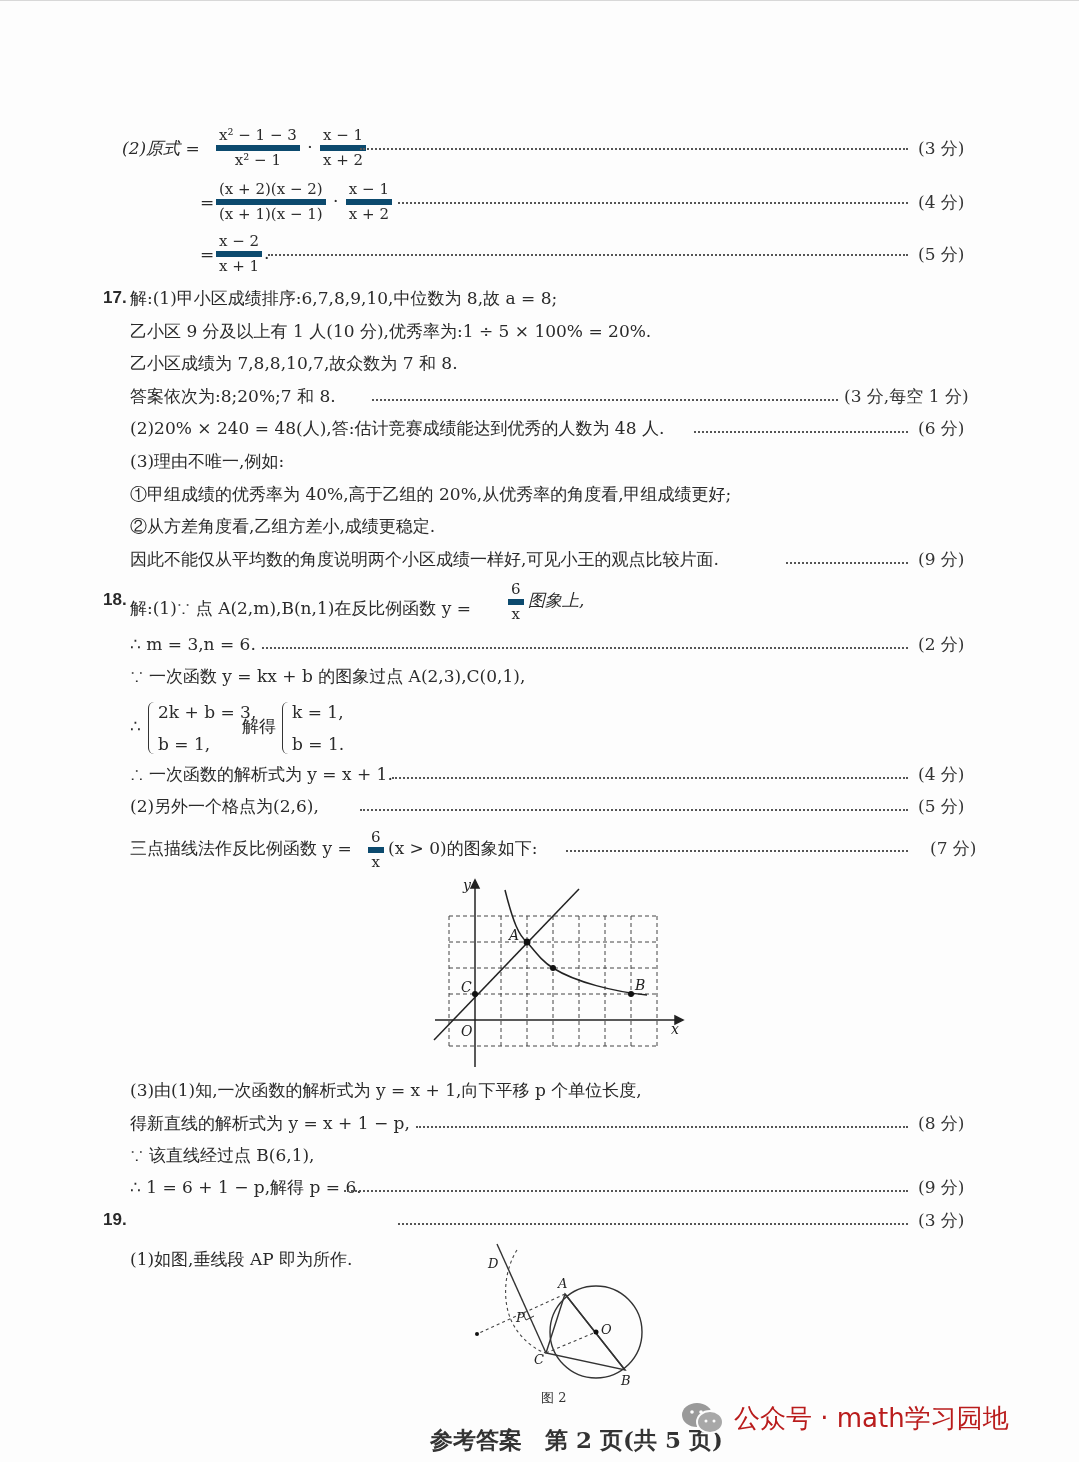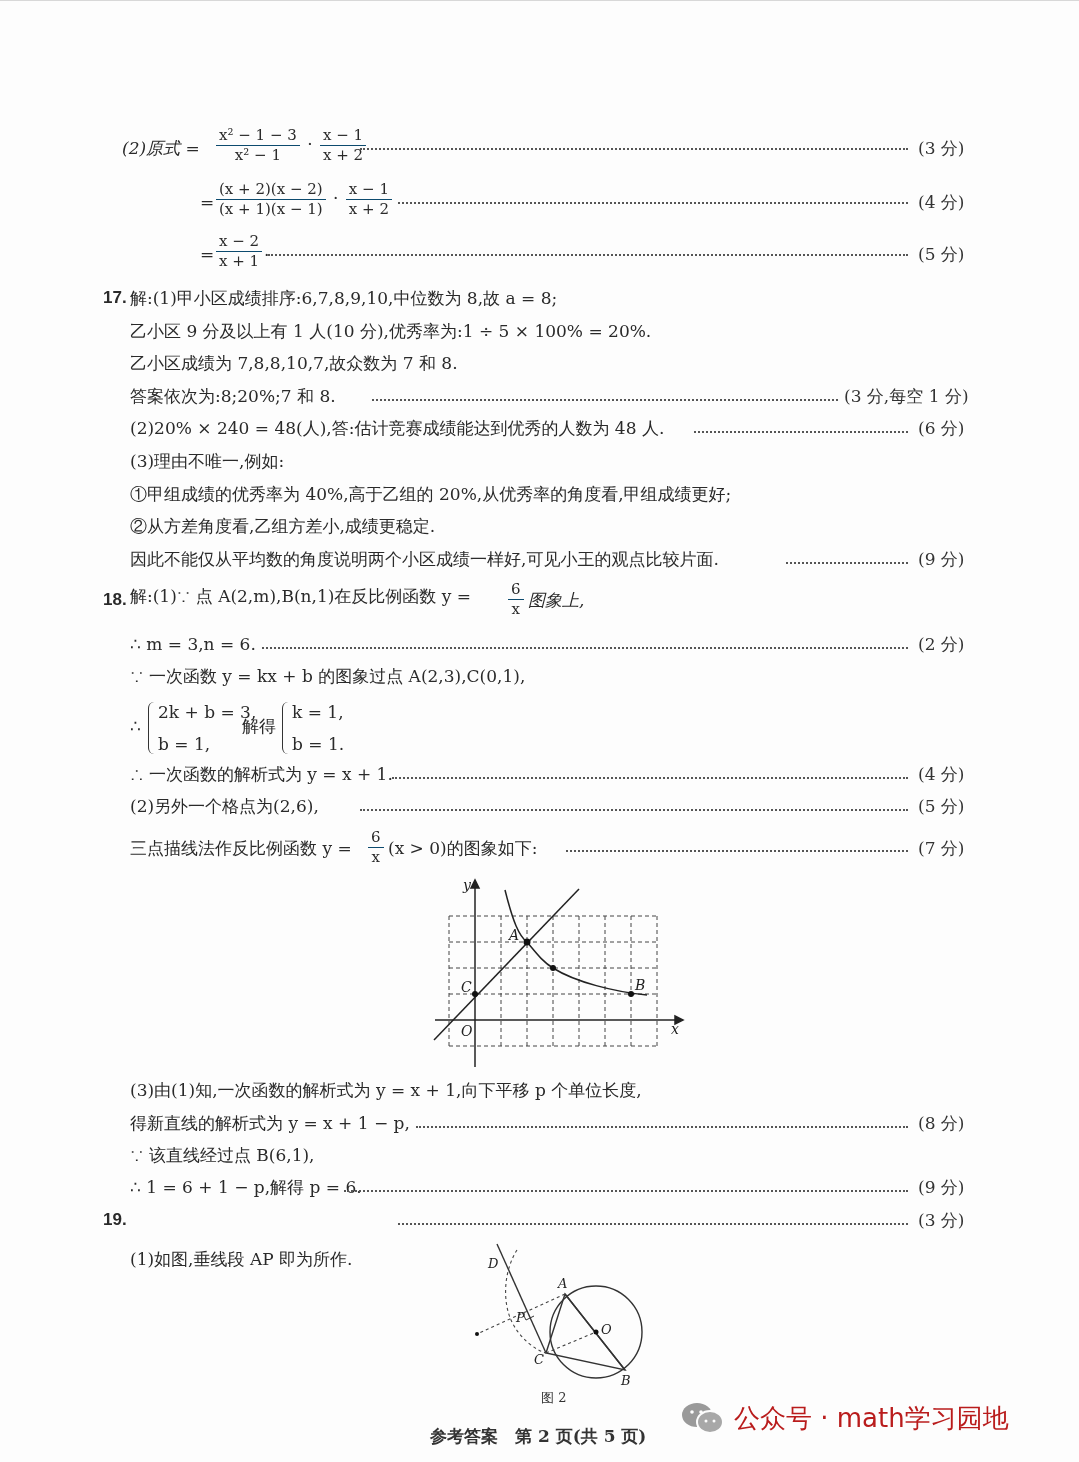--- a/index.html
+++ b/index.html
@@ -11,29 +11,29 @@
   .line {
     position: absolute; left: 0; width: 1079px; font-size: 17px; line-height: 24px; white-space: nowrap;
   }
   .txt { position: absolute; white-space: nowrap; }
   .dots {
     position: absolute; height: 2px; border-bottom: 2px dotted #555; top: 13px;
   }
   .score { position: absolute; left: 918px; white-space: nowrap; font-size: 17px; color: #333; }
   .qnum { font-family: "Liberation Sans", sans-serif; font-weight: bold; font-size: 17px; }
   .frac { display: inline-block; vertical-align: middle; text-align: center; font-size: 15px; line-height: 19px; margin: 0 2px; }
-  .frac .n { display: block; border-bottom: 1px solid #0c4a6e; padding: 0 3px; }
+  .frac .n { display: block; border-bottom: 6px solid #0c4a6e; padding: 0 3px; }
   .frac .d { display: block; padding: 0 3px; }
   .brace-sys { display: inline-block; vertical-align: middle; position: relative; padding-left: 12px; line-height: 32px; }
   .brace-sys::before {
     content: ""; position: absolute; left: 2px; top: 6px; bottom: 6px; width: 8px;
     border-left: 1.5px solid #333; border-radius: 6px 0 0 6px;
   }
   .fig { position: absolute; }
-  .footer { position: absolute; left: 430px; top: 1425px; font-size: 17px; font-weight: bold; color: #333; }
+  .footer { position: absolute; left: 430px; top: 1425px; font-size: 23px; font-weight: bold; color: #333; }
   .watermark { position: absolute; left: 680px; top: 1400px; font-family: "DejaVu Sans", sans-serif; font-size: 26px; color: #b91c1c; display: flex; align-items: center; gap: 8px; }
 </style>
 </head>
 <body>
 
 <div class="topline"></div>
 
 <div class="line" style="top:126px;height:44px;">
   <span class="txt" style="left:122px;top:10px;font-style:italic;">(2)原式 =</span>
   <span class="txt" style="left:214px;top:0px;">
@@ -95,21 +95,21 @@
   <span class="txt" style="left:130px;">②从方差角度看,乙组方差小,成绩更稳定.</span>
 </div>
 <div class="line" style="top:547px;">
   <span class="txt" style="left:130px;">因此不能仅从平均数的角度说明两个小区成绩一样好,可见小王的观点比较片面.</span>
   <span class="dots" style="left:786px;width:122px;"></span>
   <span class="score">(9 分)</span>
 </div>
 
 <div class="line" style="top:580px;height:44px;">
   <span class="txt qnum" style="left:103px;top:8px;">18.</span>
-  <span class="txt" style="left:130px;top:4px;text-align:center;">解:(1)∵ 点 A(2,m),B(n,1)在反比例函数 y =</span>
+  <span class="txt" style="left:130px;top:16px;text-align:center;">解:(1)∵ 点 A(2,m),B(n,1)在反比例函数 y =</span>
   <span class="txt" style="left:506px;top:0px;">
     <span class="frac"><span class="n">6</span><span class="d">x</span></span>
   </span>
   <span class="txt" style="left:528px;top:8px;font-style:italic;">图象上,</span>
 </div>
 <div class="line" style="top:632px;">
   <span class="txt" style="left:130px;">∴ m = 3,n = 6.</span>
   <span class="dots" style="left:262px;width:646px;"></span>
   <span class="score">(2 分)</span>
 </div>
@@ -142,21 +142,21 @@
   <span class="dots" style="left:360px;width:548px;"></span>
   <span class="score">(5 分)</span>
 </div>
 <div class="line" style="top:826px;height:44px;">
   <span class="txt" style="left:130px;top:10px;">三点描线法作反比例函数 y =</span>
   <span class="txt" style="left:366px;top:2px;">
     <span class="frac"><span class="n">6</span><span class="d">x</span></span>
   </span>
   <span class="txt" style="left:388px;top:10px;">(x &gt; 0)的图象如下:</span>
   <span class="dots" style="left:566px;width:342px;top:22px;"></span>
-  <span class="score" style="top:10px;">(7 分)</span>
+  <span class="score" style="top:10px;margin-left:12px;">(7 分)</span>
 </div>
 
 <svg class="fig" style="left:425px;top:872px;" width="265" height="200" viewBox="0 0 265 200">
   <g stroke="#444" stroke-width="1" stroke-dasharray="4,3" fill="none">
 
     <line x1="24" y1="44" x2="24" y2="174"></line>
     <line x1="76" y1="44" x2="76" y2="174"></line>
     <line x1="102" y1="44" x2="102" y2="174"></line>
     <line x1="128" y1="44" x2="128" y2="174"></line>
     <line x1="154" y1="44" x2="154" y2="174"></line>

